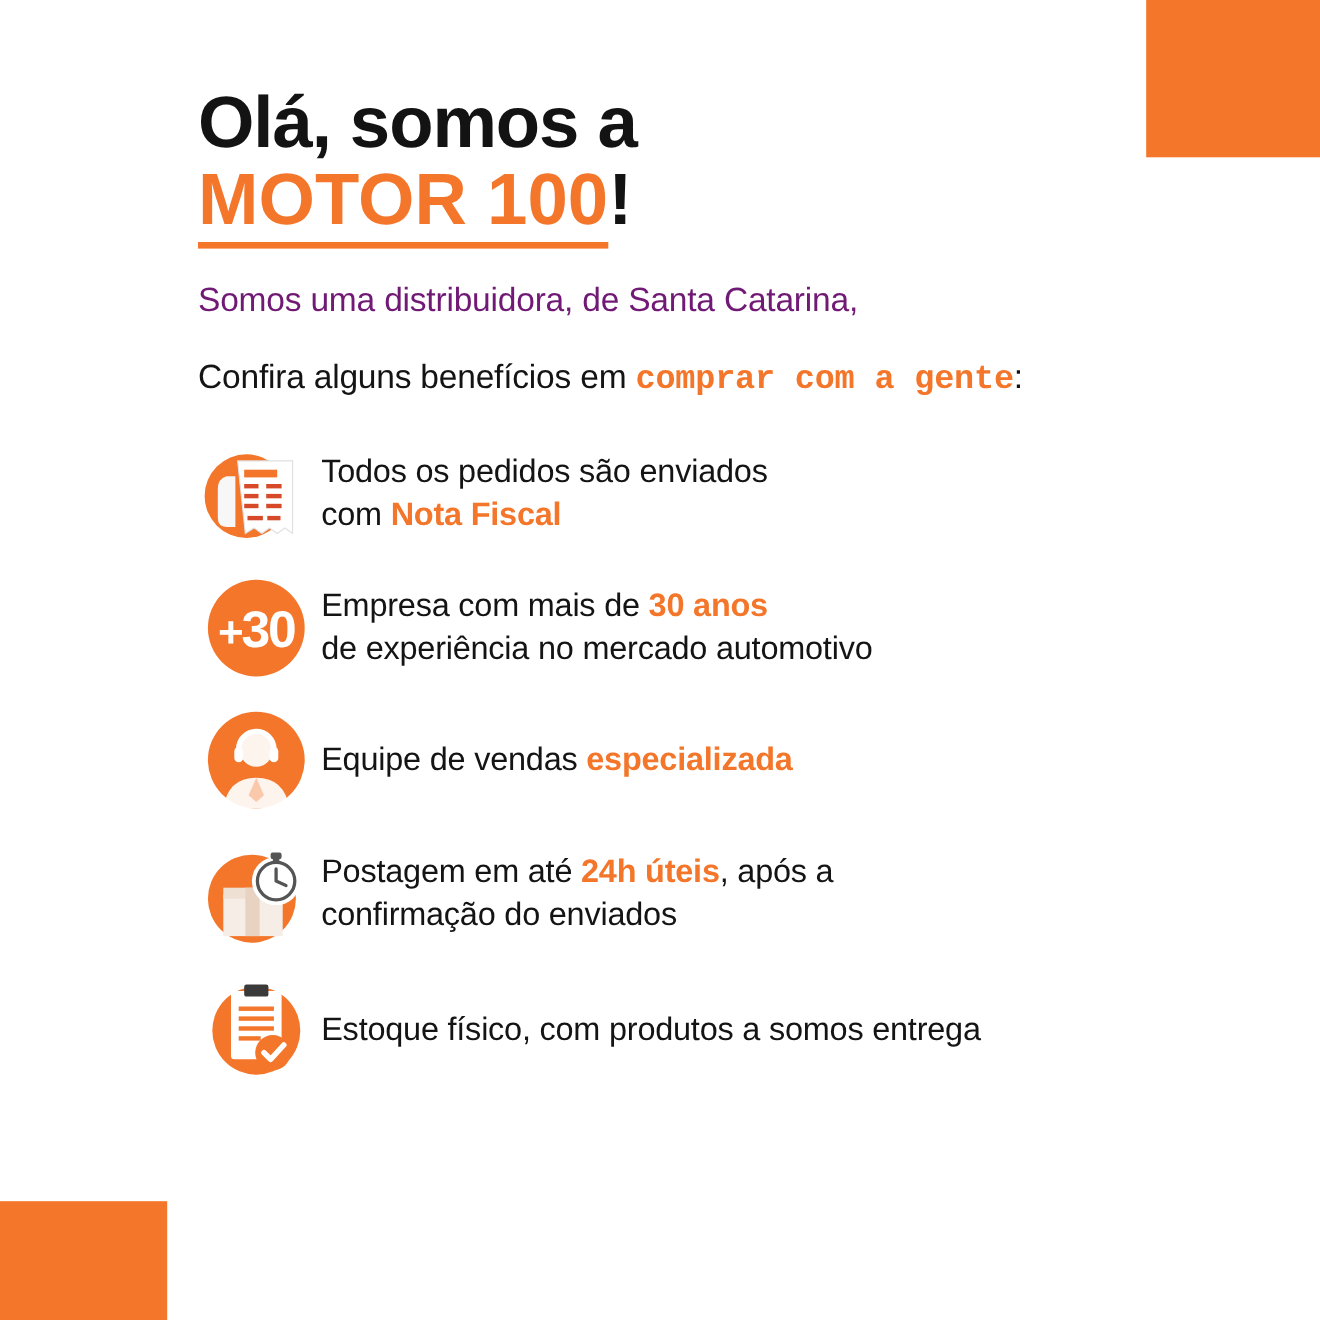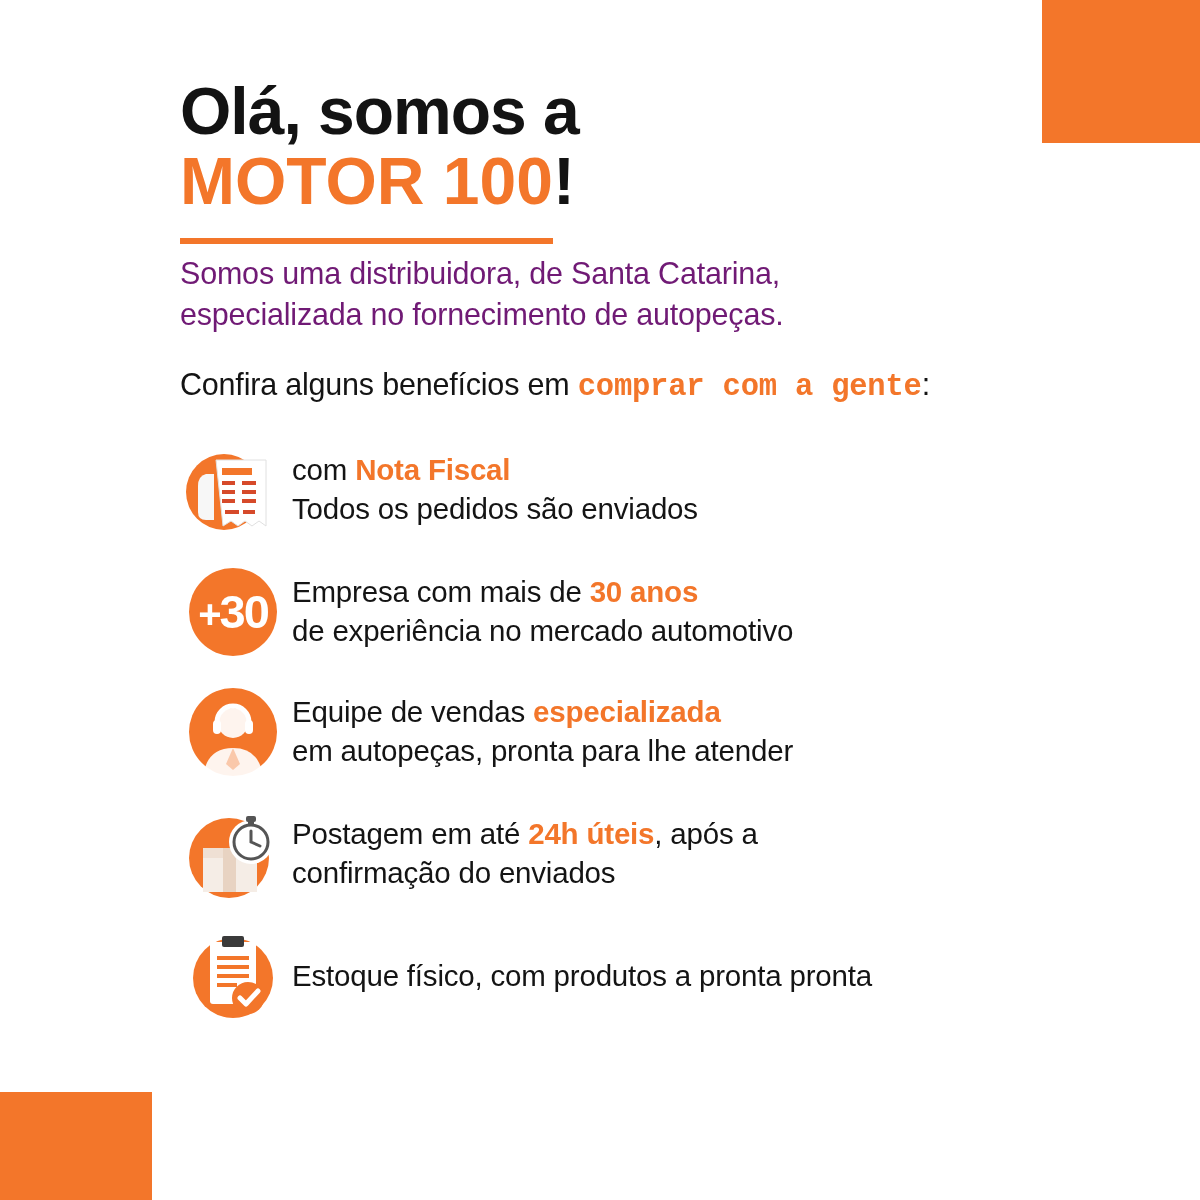--- a/index.html
+++ b/index.html
@@ -52,21 +52,21 @@
     font-weight: bold;
     color: #131313;
     letter-spacing: 0px;
     line-height: 1.12;
     margin: 0;
     white-space: nowrap;
   }
   .brand {
     color: #f3762a;
     border-bottom: 6px solid #f3762a;
-    padding-bottom: 20px;
+    padding-bottom: 2px;
   }
 
   
   .intro {
     margin-top: 34px;
     font-size: 30.5px;
     color: #701a75;
     line-height: 1.34;
     letter-spacing: -0.2px;
   }
@@ -130,21 +130,20 @@
 <div class="deco-top-right"></div>
 <div class="deco-bottom-left"></div>
 
 <div class="content">
 
   <h1 class="headline-1">Olá, somos a</h1>
   <h1 class="headline-2"><span class="brand">MOTOR 100</span><span>!</span></h1>
 
   <div class="intro">
     <div>Somos uma distribuidora, de Santa Catarina,</div>
-    <div>especializada no fornecimento de autopeças.</div>
   </div>
 
   <div class="benefits-lead"><span>Confira alguns benefícios em </span><span class="hl">comprar com a gente</span><span>:</span></div>
 
   <div class="benefits">
 
     <div class="benefit">
       <div class="icon-wrap">
         <svg width="98" height="100" viewBox="0 0 98 100">
           <circle cx="40" cy="52" r="38" fill="#f3762a"></circle>
@@ -155,22 +154,22 @@
           <rect x="38" y="50" width="13" height="4" fill="#d64a2a"></rect>
           <rect x="58" y="50" width="14" height="4" fill="#d64a2a"></rect>
           <rect x="38" y="59" width="13" height="4" fill="#d64a2a"></rect>
           <rect x="58" y="59" width="14" height="4" fill="#d64a2a"></rect>
           <rect x="41" y="70" width="14" height="4" fill="#d64a2a"></rect>
           <rect x="59" y="70" width="12" height="4" fill="#d64a2a"></rect>
           <path d="M22 34 q-8 2 -8 12 v26 q0 8 8 8 h8 V34 z" fill="#f7f7f7"></path>
         </svg>
       </div>
       <div class="text">
+        <div><span>Todos os pedidos são enviados</span></div>
         <div><span>com </span><span class="hl">Nota Fiscal</span></div>
-        <div><span>Todos os pedidos são enviados</span></div>
       </div>
     </div>
 
     <div class="benefit">
       <div class="icon-wrap">
         <div class="circle">
           <span class="badge-30"><span class="plus">+</span><span>30</span></span>
         </div>
       </div>
       <div class="text">
@@ -186,21 +185,20 @@
           <circle cx="46" cy="37" r="15" fill="#ffffff" opacity="0.92"></circle>
           <path d="M16 90 q4 -28 30 -28 q26 0 30 28 z" fill="#ffffff" opacity="0.92"></path>
           <path d="M30 36 a16 16 0 0 1 32 0" stroke="#ffffff" stroke-width="5" fill="none"></path>
           <rect x="26" y="34" width="8" height="14" rx="4" fill="#ffffff"></rect>
           <rect x="58" y="34" width="8" height="14" rx="4" fill="#ffffff"></rect>
           <path d="M46 62 l-7 16 l7 6 l7 -6 z" fill="#f3762a" opacity="0.35"></path>
         </svg>
       </div>
       <div class="text">
         <div><span>Equipe de vendas </span><span class="hl">especializada</span></div>
-        <div><span>em autopeças, pronta para lhe atender</span></div>
       </div>
     </div>
 
     <div class="benefit">
       <div class="icon-wrap">
         <svg width="100" height="100" viewBox="0 0 100 100">
           <circle cx="46" cy="54" r="40" fill="#f3762a"></circle>
           <rect x="20" y="50" width="54" height="38" fill="#f5ede6"></rect>
           <rect x="20" y="44" width="54" height="10" fill="#efe0d4"></rect>
           <rect x="40" y="44" width="13" height="44" fill="#e8d3c2"></rect>
@@ -225,18 +223,18 @@
           <rect x="36" y="8" width="22" height="11" rx="2" fill="#3a3a3a"></rect>
           <rect x="31" y="28" width="32" height="4" fill="#f3762a"></rect>
           <rect x="31" y="37" width="32" height="4" fill="#f3762a"></rect>
           <rect x="31" y="46" width="32" height="4" fill="#f3762a"></rect>
           <rect x="31" y="55" width="20" height="4" fill="#f3762a"></rect>
           <circle cx="62" cy="70" r="16" fill="#f3762a"></circle>
           <path d="M54 70 l6 6 l12 -13" stroke="#ffffff" stroke-width="5" fill="none" stroke-linecap="round" stroke-linejoin="round"></path>
         </svg>
       </div>
       <div class="text">
-        <div><span>Estoque físico, com produtos a pronta pronta</span></div>
+        <div><span>Estoque físico, com produtos a somos entrega</span></div>
       </div>
     </div>
 
   </div>
 </div>
 
 </body></html>

